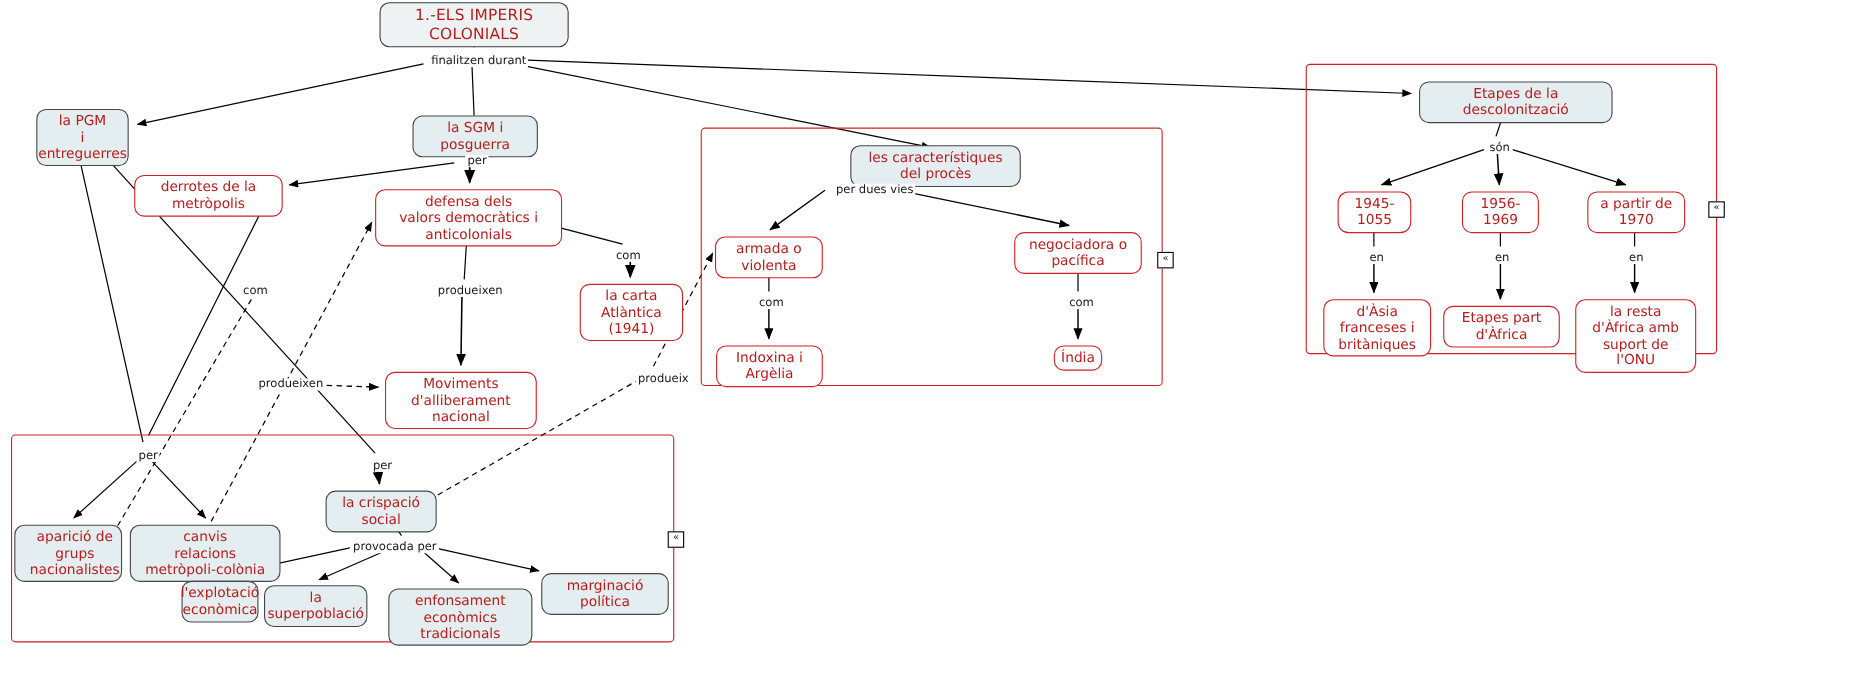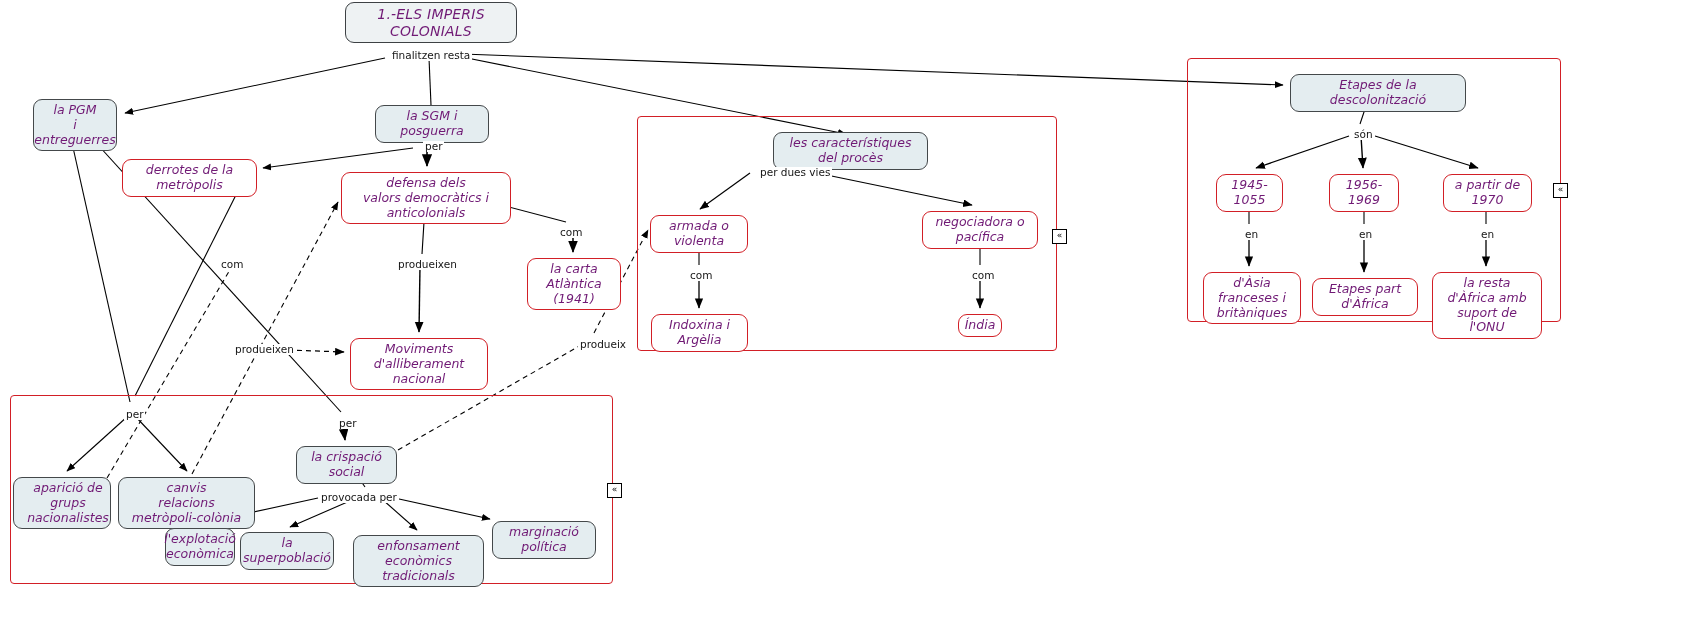--- a/index.html
+++ b/index.html
@@ -1,22 +1,22 @@
 <!DOCTYPE html>
 <html><head>
 <meta charset="utf-8">
 <style>
   html,body{margin:0;padding:0;background:#ffffff;}
   body{width:1702px;height:634px;font-family:"DejaVu Sans","Liberation Sans",sans-serif;overflow:hidden;}
   #map{position:relative;width:1702px;height:634px;}
   svg.edges{position:absolute;left:0;top:0;width:1702px;height:634px;pointer-events:none;}
 
   .node{position:absolute;box-sizing:border-box;display:flex;align-items:center;justify-content:center;
-        text-align:center;border-radius:9px;font-size:12.5px;line-height:1.18;color:#701a75;
-        padding:3px 7px;white-space:pre-line;font-style:italic;}
+        text-align:center;border-radius:9px;font-size:12.5px;line-height:1.18;color:#b91c1c;
+        padding:3px 7px;white-space:pre-line;}
   .node.blue{background:#e4edf0;border:1px solid #44484a;}
   .node.red{background:#ffffff;border:1.6px solid #d21f26;}
   .node.title{background:#eef2f3;border:1px solid #3d4144;font-size:14px;letter-spacing:.2px;}
 
   .linklabel{position:absolute;font-size:10.5px;color:#151515;background:#fff;
              padding:0 2px;white-space:nowrap;line-height:1;}
 
   .region{position:absolute;border:1.4px solid #d21f26;border-radius:4px;background:transparent;}
 
   .collapse{position:absolute;width:13px;height:13px;border:1px solid #000;background:#fff;
@@ -155,24 +155,24 @@
       <div class="node blue" style="left: 13px; top: 477px; width: 98px; min-height: 33px; padding-left: 19px;">aparició de grups
 nacionalistes</div>
       <div class="node blue" style="left: 118px; top: 477px; width: 137px; min-height: 33px;">canvis
 relacions metròpoli-colònia</div>
       <div class="node blue" style="left: 296px; top: 446px; width: 101px; min-height: 22px;">la crispació social</div>
       <div class="node blue" style="left: 165px; top: 528px; width: 70px; min-height: 33px;">l'explotació
 econòmica</div>
       <div class="node blue" style="left: 240px; top: 532px; width: 94px; min-height: 22px;">la superpoblació</div>
       <div class="node blue" style="left: 353px; top: 535px; width: 131px; min-height: 33px;">enfonsament econòmics
 tradicionals</div>
-      <div class="node blue" style="left: 492px; top: 521px; width: 104px; min-height: 22px;">marginació política</div>
+      <div class="node blue" style="left: 492px; top: 521px; width: 116px; min-height: 22px;">marginació política</div>
     </div>
   <div id="labels">
-      <div class="linklabel" style="left: 390px; top: 50px;">finalitzen resta</div>
+      <div class="linklabel" style="left: 390px; top: 50px;">finalitzen durant</div>
       <div class="linklabel" style="left: 423px; top: 141px;">per</div>
       <div class="linklabel" style="left: 219px; top: 259px;">com</div>
       <div class="linklabel" style="left: 396px; top: 259px;">produeixen</div>
       <div class="linklabel" style="left: 558px; top: 227px;">com</div>
       <div class="linklabel" style="left: 233px; top: 344px;">produeixen</div>
       <div class="linklabel" style="left: 758px; top: 167px;">per dues vies</div>
       <div class="linklabel" style="left: 688px; top: 270px;">com</div>
       <div class="linklabel" style="left: 970px; top: 270px;">com</div>
       <div class="linklabel" style="left: 578px; top: 339px;">produeix</div>
       <div class="linklabel" style="left: 1352px; top: 129px;">són</div>

